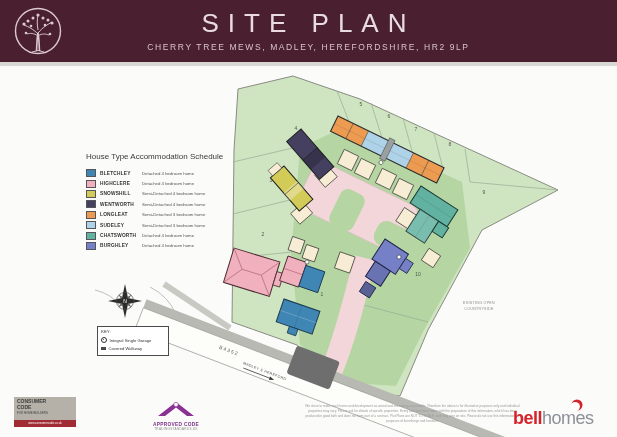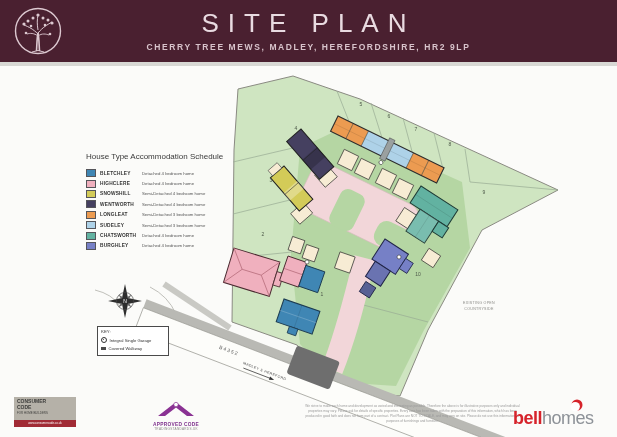--- a/index.html
+++ b/index.html
@@ -4,21 +4,21 @@
 <style>
   html,body{margin:0;padding:0;}
   .page{position:relative;width:617px;height:437px;background:#fbfbf9;overflow:hidden;
         font-family:"Liberation Sans",sans-serif;}
 
   
   .header{position:absolute;left:0;top:0;width:617px;height:62px;background:#4a2030;}
   .logo{position:absolute;left:13px;top:6px;width:50px;height:50px;}
   .titles{position:absolute;left:0;top:0;width:100%;text-align:center;color:#e9dbe1;}
   .title{margin-top:8px;font-size:26px;font-weight:400;letter-spacing:9px;}
-  .subtitle{margin-top:3px;font-size:8.5px;font-weight:bold;letter-spacing:1.6px;color:#d8c3cb;}
+  .subtitle{margin-top:3px;font-size:8.5px;font-weight:normal;letter-spacing:1.6px;color:#d8c3cb;}
   .gray-strip{position:absolute;left:0;top:62px;width:617px;height:4px;background:#d8d8d4;}
 
   
   .legend{position:absolute;left:86px;top:152px;width:175px;}
   .legend-title{font-size:8px;color:#3a3a3a;margin-bottom:7px;}
   .legend-row{display:flex;align-items:center;height:10.4px;}
   .swatch{width:8px;height:6px;border:0.5px solid #55555a;margin-right:4px;flex:none;}
   .lg-name{font-size:4.8px;font-weight:bold;color:#333;width:42px;letter-spacing:.2px;flex:none;}
   .lg-desc{font-size:4.3px;color:#555;}
 

